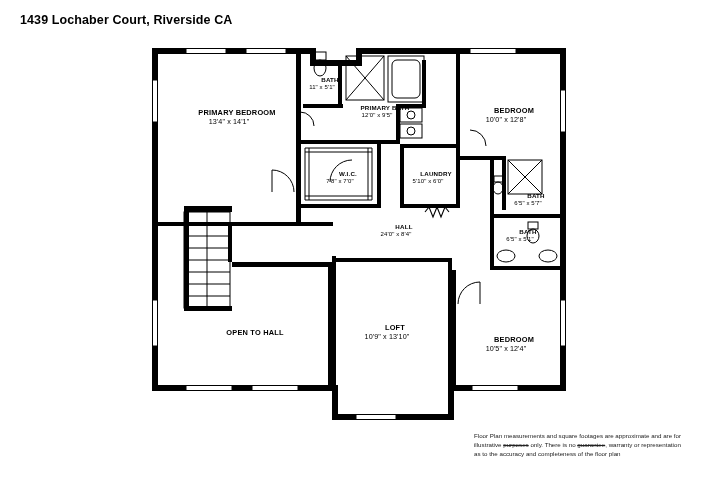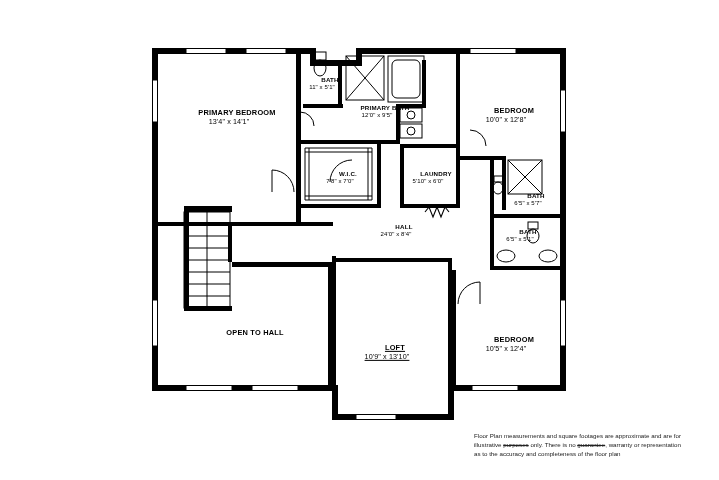--- a/index.html
+++ b/index.html
@@ -75,20 +75,21 @@
     line-height: 1.42;
     color: #222;
   }
   .disclaimer .strike { text-decoration: line-through; }
 </style>
 </head>
 <body>
 
 <div id="stage">
 
+  <div class="hdr-title">1439 Lochaber Court, Riverside CA</div>
 
   <svg class="plan" viewBox="0 0 719 480" xmlns="http://www.w3.org/2000/svg">
 
     <g fill="none" stroke="#000" stroke-width="1">
       
     </g>
 
     <g fill="#000">
 
       <rect x="152" y="48" width="158" height="6"></rect>
@@ -296,21 +297,21 @@
 
   <div class="room-label sm" style="left:396px; top:231px;">
     <span class="nm">HALL</span>
     <span class="dim">24'0" x 8'4"</span>
   </div>
 
   <div class="room-label md single" style="left:247px; top:333px;">
     <span class="nm">OPEN TO HALL</span>
   </div>
 
-  <div class="room-label md" style="left:387px; top:352px;text-decoration:underline;">
+  <div class="room-label md" style="left:387px; top:332px;">
     <span class="nm">LOFT</span>
     <span class="dim">10'9" x 13'10"</span>
   </div>
 
   <div class="room-label md" style="left:506px; top:344px;">
     <span class="nm">BEDROOM</span>
     <span class="dim">10'5" x 12'4"</span>
   </div>
 
   <div class="disclaimer">

